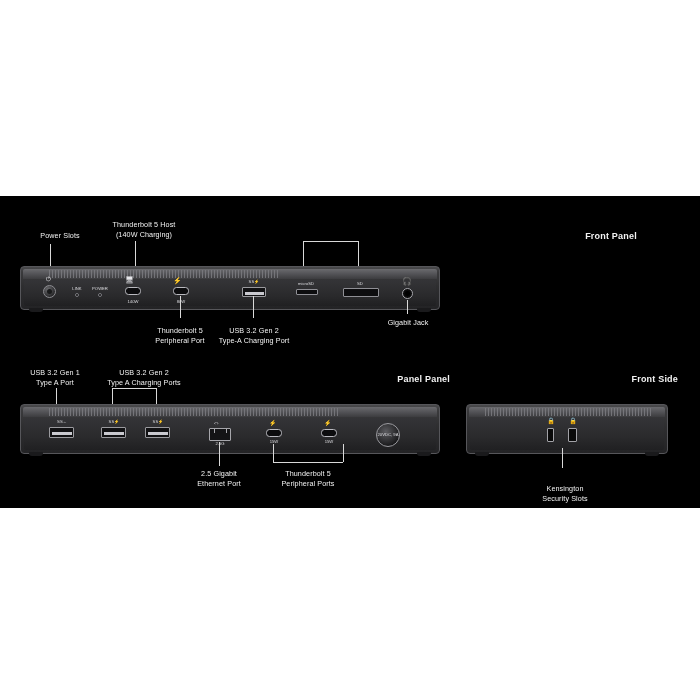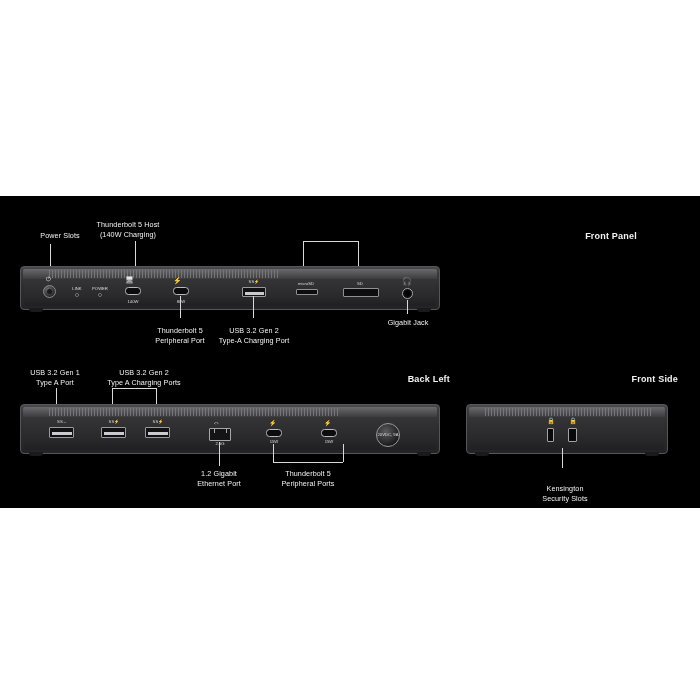--- a/index.html
+++ b/index.html
@@ -168,21 +168,21 @@
 </head>
 <body>
 
 <div id="stage">
 
   <div class="band" id="band-main"></div>
 
   <div class="lbl big" style="left:556px; top:232px; width:110px; ">Front Panel</div>
 
   <div class="lbl" style="left:12px; top:231px; width:96px;">Power Slots</div>
-  <div class="lbl" style="left:76px; top:220px; width:104px;">Thunderbolt 5 Host
+  <div class="lbl" style="left:92px; top:220px; width:104px;">Thunderbolt 5 Host
 (140W Charging)</div>
 
   <div class="leader" style="left:50px; top:244px; height:24px;"></div>
   <div class="leader" style="left:135px; top:241px; height:40px;"></div>
   <div class="leader h" style="left:303px; top:241px; width:56px; height:1px;"></div>
   <div class="leader" style="left:303px; top:241px; height:36px;"></div>
   <div class="leader" style="left:358px; top:241px; height:36px;"></div>
 
   <div class="dock" style="left:20px; top:266px; width:420px; height:44px;">
     <div class="toprail"></div>
@@ -223,21 +223,21 @@
   <div class="leader" style="left:180px; top:296px; height:22px;"></div>
   <div class="leader" style="left:253px; top:296px; height:22px;"></div>
   <div class="leader" style="left:407px; top:300px; height:14px;"></div>
 
   <div class="lbl" style="left:128px; top:326px; width:104px;">Thunderbolt 5
 Peripheral Port</div>
   <div class="lbl" style="left:200px; top:326px; width:108px;">USB 3.2 Gen 2
 Type-A Charging Port</div>
   <div class="lbl" style="left:372px; top:318px; width:72px;">Gigabit Jack</div>
 
-  <div class="lbl big" style="left:340px; top:375px; width:110px; text-align:right;">Back Left</div>
+  <div class="lbl big" style="left:340px; top:375px; width:110px; text-align:right;">Panel Panel</div>
 
   <div class="lbl" style="left:12px; top:368px; width:86px;">USB 3.2 Gen 1
 Type A Port</div>
   <div class="lbl" style="left:88px; top:368px; width:112px;">USB 3.2 Gen 2
 Type A Charging Ports</div>
 
   <div class="leader" style="left:56px; top:388px; height:24px;"></div>
   <div class="leader h" style="left:112px; top:388px; width:44px; height:1px;"></div>
   <div class="leader" style="left:112px; top:388px; height:22px;"></div>
   <div class="leader" style="left:156px; top:388px; height:22px;"></div>
@@ -272,21 +272,21 @@
 
     <div class="port dcjack" style="left:355px; top:18px; width:24px; height:24px;"></div>
     <div class="porticon tiny" style="left:352px; top:27px; width:30px;">20VDC, 9A</div>
   </div>
 
   <div class="leader" style="left:219px; top:442px; height:24px;"></div>
   <div class="leader h" style="left:273px; top:462px; width:70px; height:1px;"></div>
   <div class="leader" style="left:273px; top:444px; height:18px;"></div>
   <div class="leader" style="left:343px; top:444px; height:18px;"></div>
 
-  <div class="lbl" style="left:177px; top:469px; width:84px;">1.2 Gigabit
+  <div class="lbl" style="left:177px; top:469px; width:84px;">2.5 Gigabit
 Ethernet Port</div>
   <div class="lbl" style="left:258px; top:469px; width:100px;">Thunderbolt 5
 Peripheral Ports</div>
 
   <div class="lbl big" style="left:570px; top:375px; width:108px; text-align:right;">Front Side</div>
 
   <div class="dock" style="left:466px; top:404px; width:202px; height:50px;">
     <div class="toprail"></div>
     <div class="vents" style="left:18px; width:166px;"></div>
     <div class="facelight"></div>

